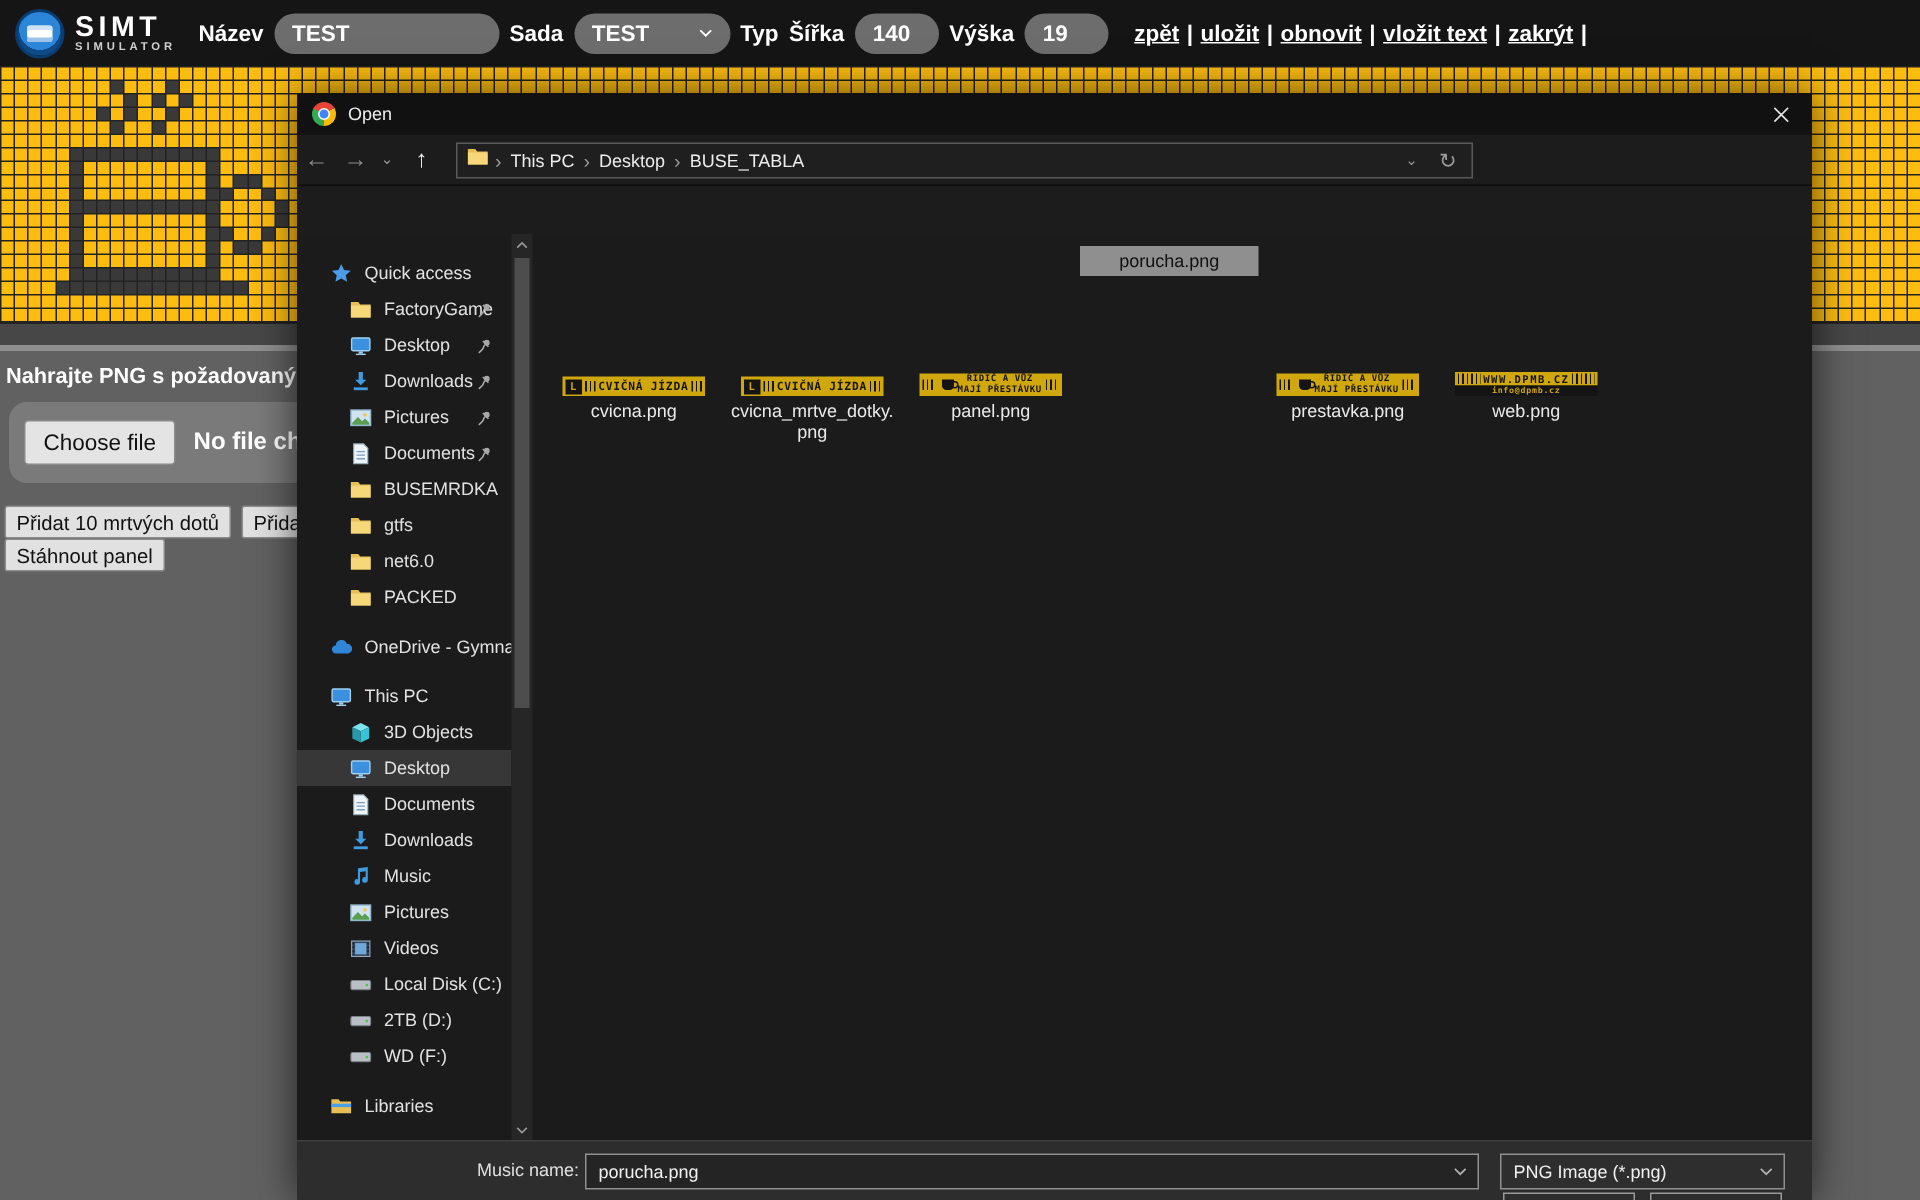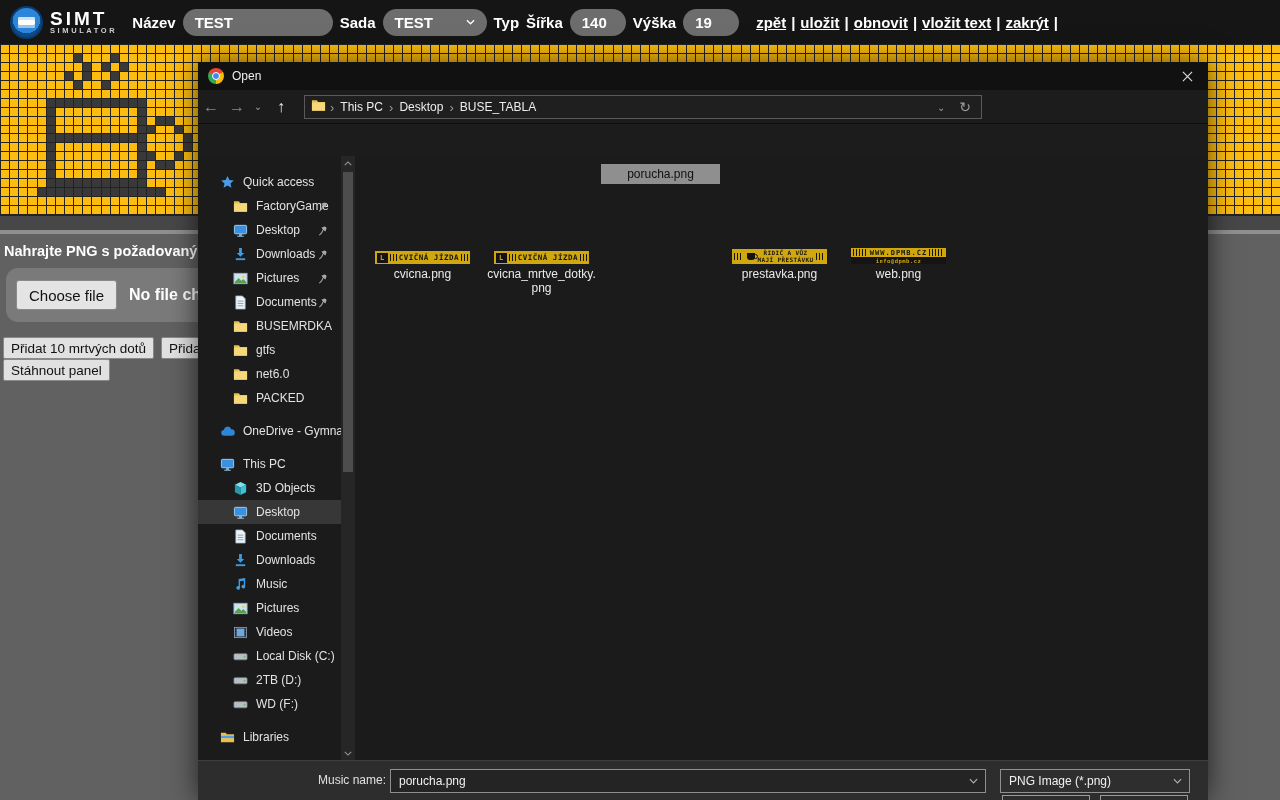--- a/index.html
+++ b/index.html
@@ -3172,20 +3172,34 @@
             <div class="thumbwrap">
               <div class="thumb single t-yellow">
                 <span class="badge">L</span>
                 <span class="hatch"></span>
                 <span>CVIČNÁ JÍZDA</span>
                 <span class="hatch"></span>
               </div>
             </div>
             <div class="file-label">cvicna_mrtve_dotky.png</div>
           </div>
+          <div class="cell">
+            <div class="thumbwrap">
+              <div class="thumb duo t-yellow">
+                <span class="hatch"></span>
+                <span class="cupicon"></span>
+                <span>
+                  <div>ŘIDIČ A VŮZ</div>
+                  <div>MAJÍ PŘESTÁVKU</div>
+                </span>
+                <span class="hatch"></span>
+              </div>
+            </div>
+            <div class="file-label">panel.png</div>
+          </div>
           <div class="cell selected">
             <div class="file-label">porucha.png</div>
           </div>
           <div class="cell">
             <div class="thumbwrap">
               <div class="thumb duo t-yellow">
                 <span class="hatch"></span>
                 <span class="cupicon"></span>
                 <span>
                   <div>ŘIDIČ A VŮZ</div>

